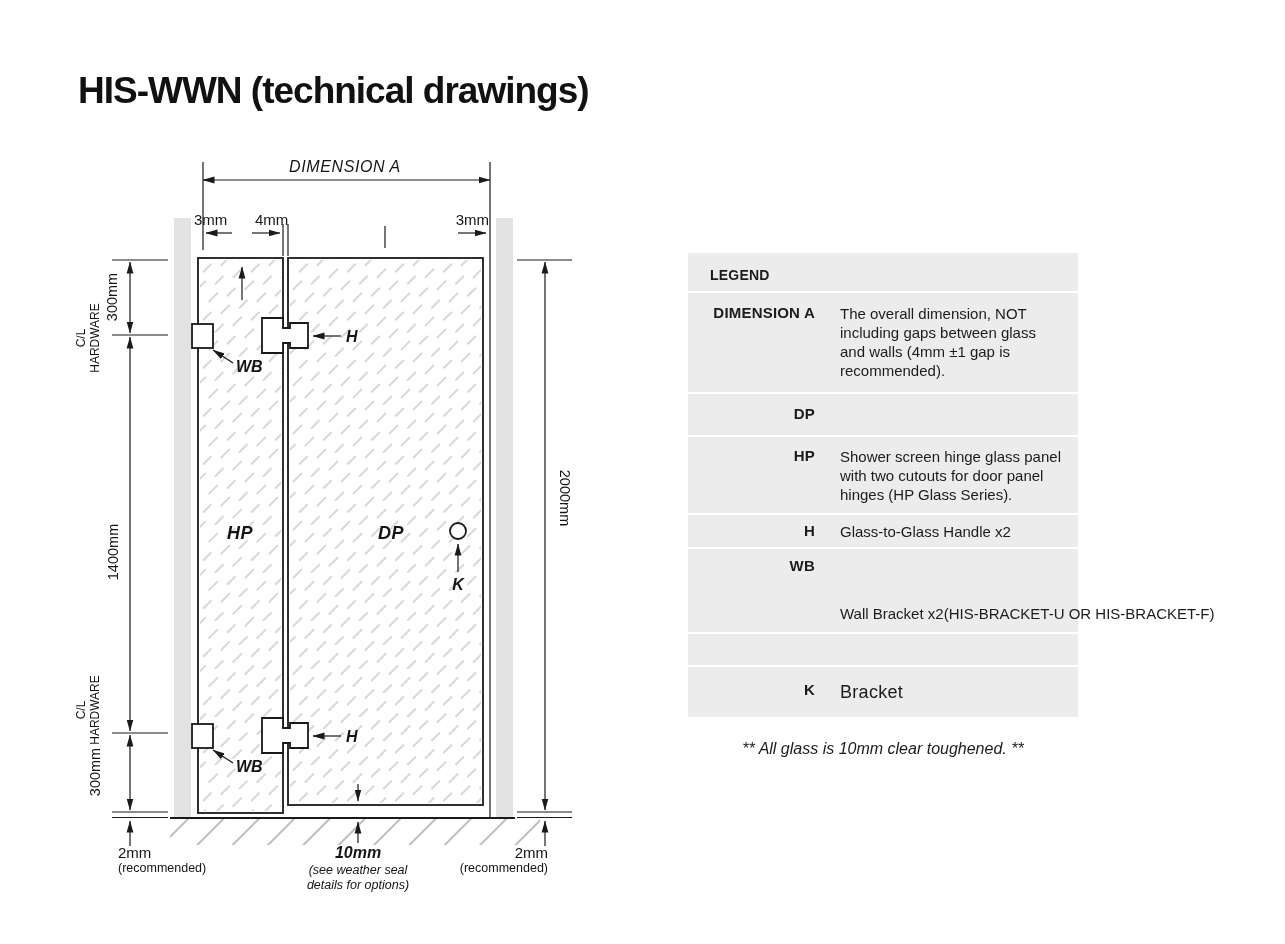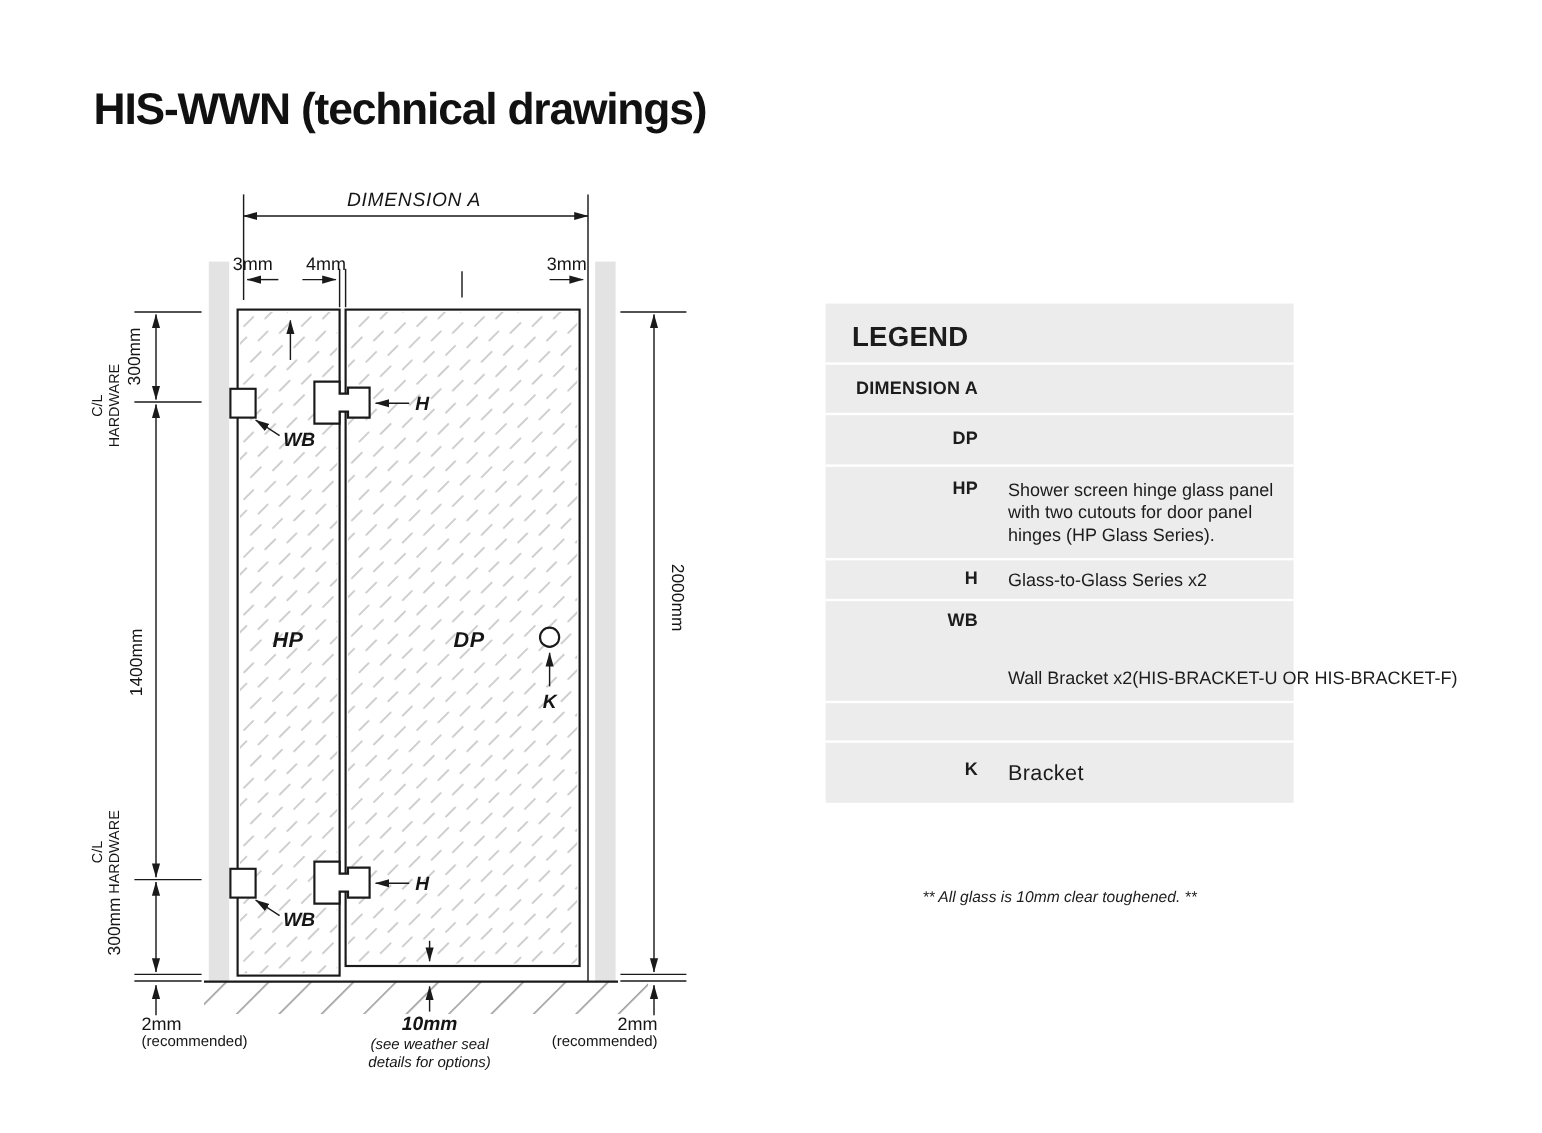--- a/index.html
+++ b/index.html
@@ -29,41 +29,41 @@
   .t-call{font-size:16px;font-weight:bold;font-style:italic;}
   .t-note{font-size:12.5px;}
   .t-notei{font-size:12.5px;font-style:italic;}
   .t-10mm{font-size:16px;font-style:italic;font-weight:bold;}
   
   .legend{
     position:absolute;left:688px;top:253px;width:390px;
     background:var(--legend-bg);color:#1c1c1c;
   }
   .legend-title{
-    font-weight:bold;font-size:23px;letter-spacing:.2px;
+    font-weight:bold;font-size:14px;letter-spacing:.2px;
     padding:14px 4px 8px 22px;
   }
   .lrow{
     display:grid;grid-template-columns:113px 240px;column-gap:25px;
     border-top:2px solid #ffffff;
   }
   .lkey{font-weight:bold;font-size:15px;text-align:right;letter-spacing:.2px;}
   .ldesc{font-size:15px;line-height:19px;white-space:pre-line;}
   .r-dima{padding:11px 0 12px 14px;}
   .r-dp{padding:11px 0 13px 14px;}
   .r-hp{padding:10px 0 9px 14px;}
   .r-h{padding:7px 0 6px 14px;}
   .r-wb{padding:8px 0 9px 14px;}
   .r-wb .ldesc{white-space:nowrap;overflow:visible;margin-top:47px;}
   .r-empty{height:33px;padding:0 0 0 14px;}
   .r-k{padding:14px 0 14px 14px;}
   .r-k .ldesc{font-size:18px;line-height:22px;letter-spacing:.3px;}
   .legend-foot{
     position:absolute;left:688px;top:740px;width:390px;text-align:center;
-    font-style:italic;font-size:13px;color:#1c1c1c;
+    font-style:italic;font-size:16px;color:#1c1c1c;
   }
 </style>
 </head>
 <body>
 
 <h1 class="page-title">HIS-WWN (technical drawings)</h1>
 
 <svg width="1285" height="944" viewBox="0 0 1285 944">
   <defs>
     <marker id="ah" viewBox="0 0 12 8" refX="11.5" refY="4" markerWidth="12" markerHeight="8" markerUnits="userSpaceOnUse" orient="auto-start-reverse">
@@ -181,33 +181,37 @@
   <text class="t-notei" x="358" y="874" text-anchor="middle">(see weather seal</text>
   <text class="t-notei" x="358" y="889" text-anchor="middle">details for options)</text>
   <text class="t-dim" x="548" y="858" text-anchor="end">2mm</text>
   <text class="t-note" x="548" y="872" text-anchor="end">(recommended)</text>
 </svg>
 
 <div class="legend">
   <div class="legend-title">LEGEND</div>
   <div class="lrow r-dima">
     <div class="lkey">DIMENSION A</div>
+    <div class="ldesc">The overall dimension, NOT
+including gaps between glass
+and walls (4mm ±1 gap is
+recommended).</div>
   </div>
   <div class="lrow r-dp">
     <div class="lkey">DP</div>
   </div>
   <div class="lrow r-hp">
     <div class="lkey">HP</div>
     <div class="ldesc">Shower screen hinge glass panel
 with two cutouts for door panel
 hinges (HP Glass Series).</div>
   </div>
   <div class="lrow r-h">
     <div class="lkey">H</div>
-    <div class="ldesc">Glass-to-Glass Series x2</div>
+    <div class="ldesc">Glass-to-Glass Handle x2</div>
   </div>
   <div class="lrow r-wb">
     <div class="lkey">WB</div>
     <div class="ldesc">Wall Bracket x2(HIS-BRACKET-U OR HIS-BRACKET-F)</div>
   </div>
   <div class="lrow r-empty">
     <div class="lkey"></div>
     <div class="ldesc"></div>
   </div>
   <div class="lrow r-k">

